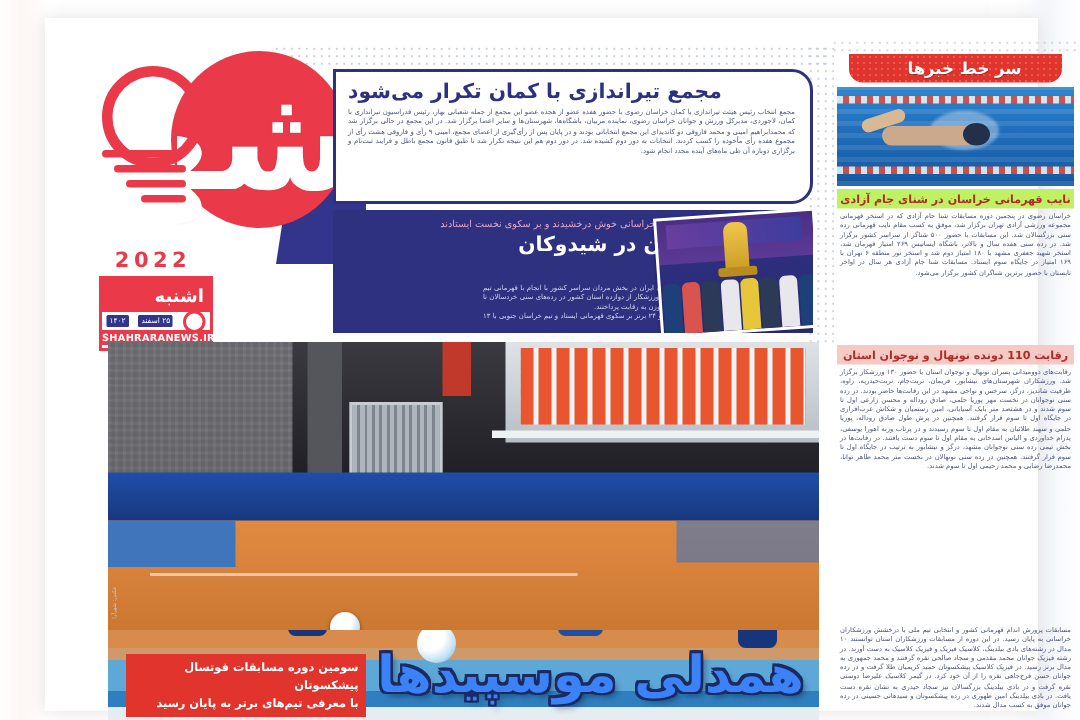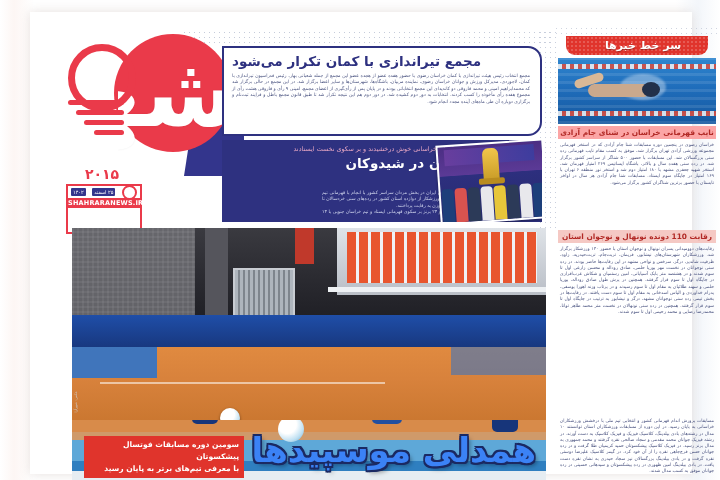--- a/index.html
+++ b/index.html
@@ -233,21 +233,21 @@
   .sw-head{position:absolute;left:84px;top:24px;width:18px;height:15px;border-radius:50%;
     background:#22304a;}
   .sw-body{position:absolute;left:30px;top:26px;width:62px;height:13px;border-radius:7px;
     background:#caa98d;}
   .sw-arm{position:absolute;left:16px;top:18px;width:30px;height:9px;border-radius:5px;
     background:#d9b896;transform:rotate(-18deg);}
   .sw-splash{position:absolute;left:62px;top:16px;width:46px;height:26px;border-radius:50%;
     background:rgba(255,255,255,.35);filter:blur(1px);}
 
   .sb-caption{
-    position:absolute;left:4px;width:158px;background:#fca5a5;color:#b22a26;
+    position:absolute;left:4px;width:158px;background:#bef264;color:#b22a26;
     font-size:7.4px;font-weight:700;text-align:center;line-height:13px;height:13px;
   }
   .sb-caption.c1{top:100px}
   .sb-head{
     position:absolute;left:4px;width:158px;background:#f5c9c4;color:#b22a26;
     font-size:7.4px;font-weight:700;text-align:center;line-height:13px;height:13px;
   }
   .sb-head.h2{top:204px}
   .sb-head.h3{top:376px}
   .sb-text{
@@ -279,23 +279,24 @@
         <div class="logo-glyph">شهرآرا</div>
         <div class="logo-ring"></div>
         <div class="logo-bars">
           <i></i>
             <i></i>
             <i></i>
             <i></i>
         </div>
       </div>
 
-      <div class="year">۲۰۱۵</div>
+      <div class="year">2022</div>
 
       <div class="datebox">
+        <div class="dayrow">ا‌شنبه</div>
         <div class="metarow">
           <span class="sq"></span>
           <span class="blk">۲۵ اسفند</span>
           <span class="blk">۱۴۰۲</span>
         </div>
         <div class="site">SHAHRARANEWS.IR</div>
       </div>
     </div>
 
     <div class="art1">

